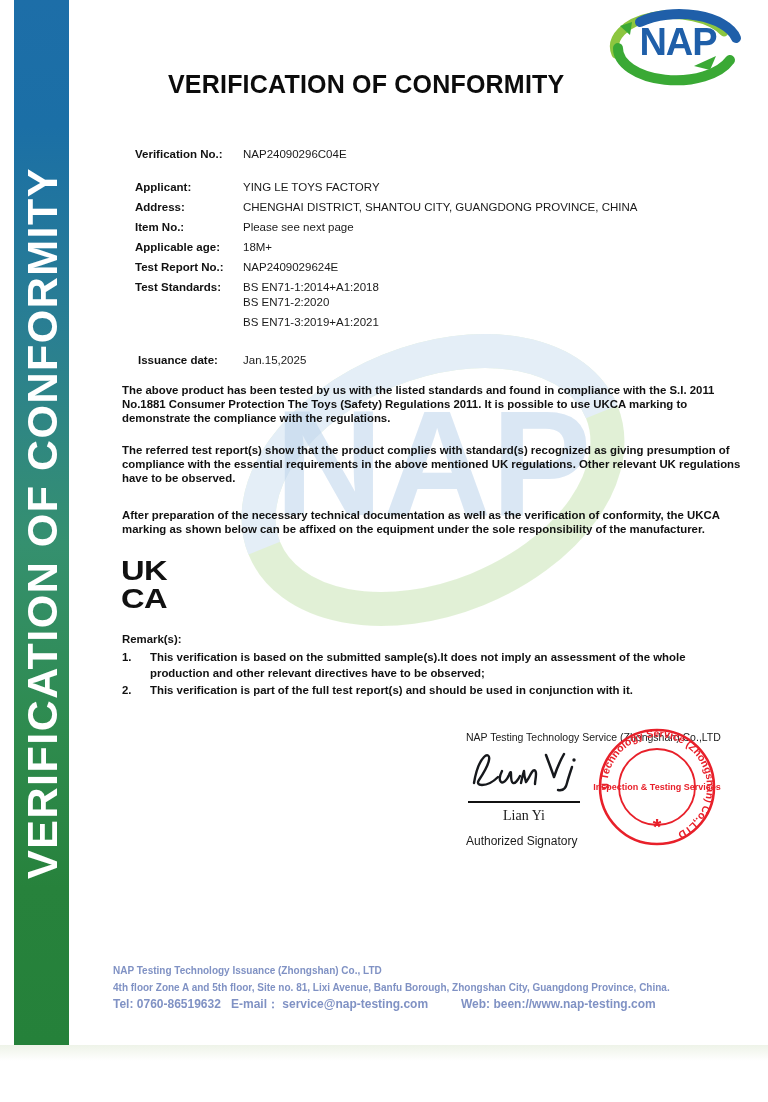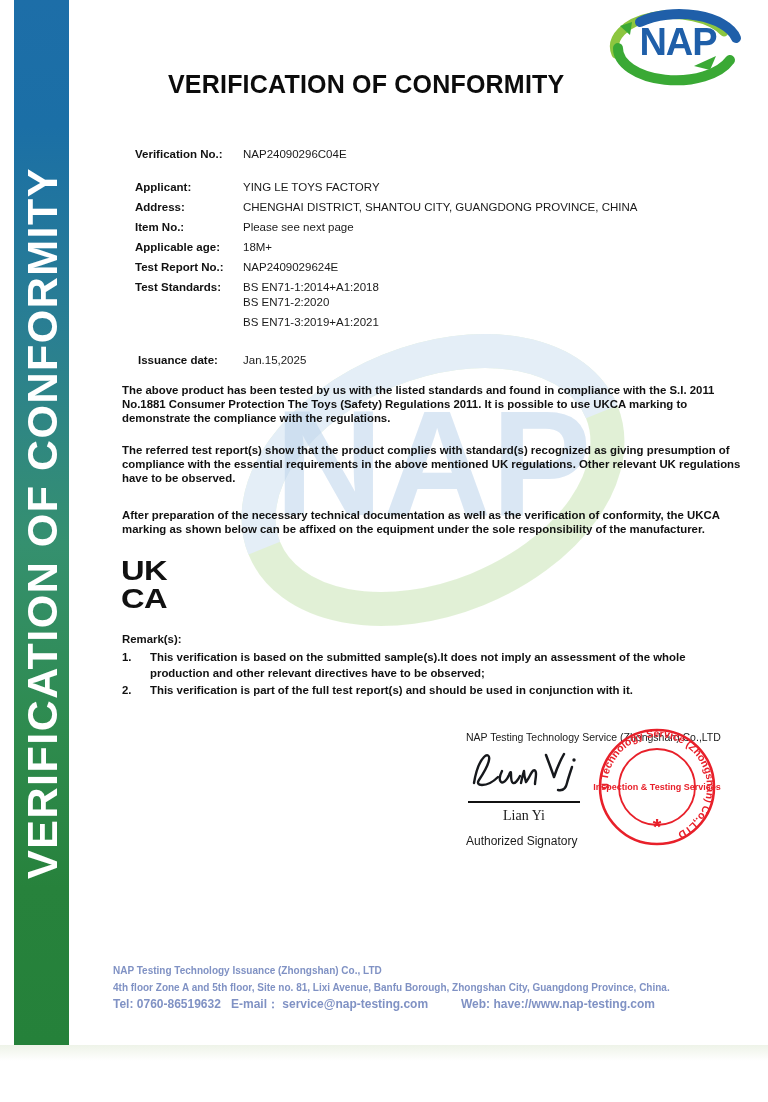--- a/index.html
+++ b/index.html
@@ -235,17 +235,17 @@
       <text x="65" y="112" font-family="Liberation Sans, sans-serif" font-size="22" font-weight="bold" fill="#e8202a" text-anchor="middle">*</text>
     </svg>
   </div>
 
   <div class="footer">
     <div class="footer-line">NAP Testing Technology Issuance (Zhongshan) Co., LTD</div>
     <div class="footer-line">4th floor Zone A and 5th floor, Site no. 81, Lixi Avenue, Banfu Borough, Zhongshan City, Guangdong Province, China.</div>
     <div class="footer-contact">
       <span class="fc-tel">Tel: 0760-86519632</span>
       <span class="fc-mail">E-mail： service@nap-testing.com</span>
-      <span>Web: have://www.nap-testing.com</span>
+      <span>Web: been://www.nap-testing.com</span>
     </div>
   </div>
 
 </div>
 
 </body></html>

